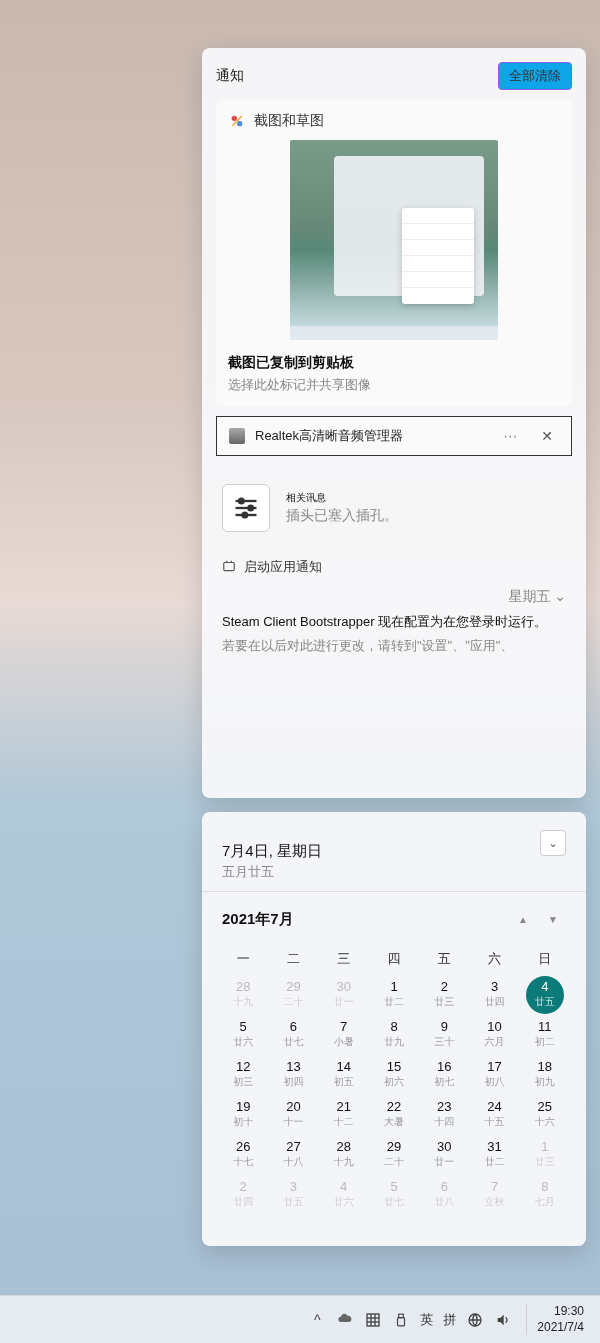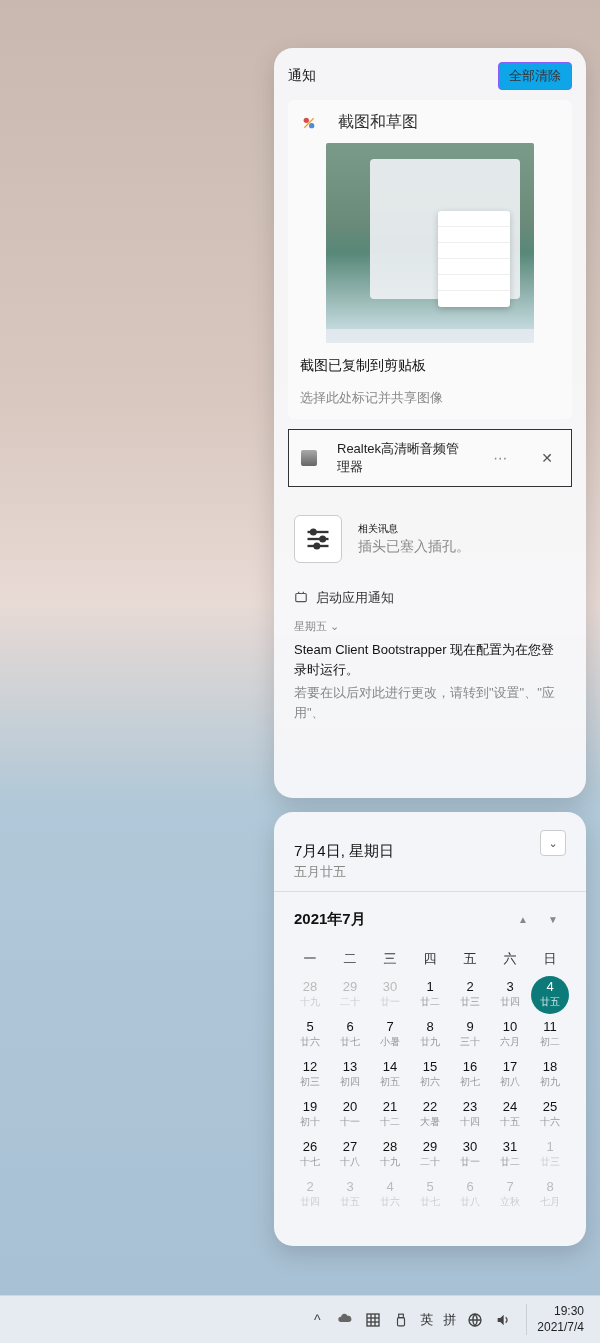--- a/index.html
+++ b/index.html
@@ -6,66 +6,66 @@
     body {
       width: 600px;
       height: 1343px;
       background: linear-gradient(180deg, #c8b8b0 0%, #d8c8c0 30%, #e8dad5 45%, #b0c8d8 60%, #a8c0d4 100%);
       position: relative;
       overflow: hidden;
     }
     .panel {
       position: absolute;
       right: 14px;
-      width: 312px;
+      width: 384px;
       background: rgba(248,248,250,0.94);
-      border-radius: 19px;
+      border-radius: 8px;
       box-shadow: 0 8px 24px rgba(0,0,0,0.15);
       padding: 14px 14px 28px 14px;
     }
     .notif-panel { top: 48px; height: 750px; overflow: hidden; }
     .cal-panel { top: 812px; }
 
     .notif-header { display:flex; justify-content:space-between; align-items:center; margin-bottom:10px;}
     .notif-title { font-size:14px; color:#222; }
     .clear-btn { background:#0ea5e9; border:1px solid #8b5cf6; border-radius:4px; padding:4px 10px; font-size:13px; color:#333; cursor:pointer;}
 
     .notif-card { background:rgba(255,255,255,0.5); border-radius:6px; padding:12px; margin-bottom:10px; }
-    .app-row { display:flex; align-items:center; gap:20px; font-size:16px; color:#333; margin-bottom:10px;}
+    .app-row { display:flex; align-items:center; gap:8px; font-size:14px; color:#333; margin-bottom:10px;}
     .app-icon { width:18px; height:18px; display:flex; align-items:center; justify-content:center; }
     .snip-icon svg { width:16px; height:16px; }
 
     .screenshot-thumb {
       width:208px; height:200px; margin:0 auto 14px auto;
       background:linear-gradient(180deg,#7a9a8a 0%, #6a8a7a 40%, #588878 55%, #d8e8f0 100%);
       border-radius:2px; position:relative;
     }
     .thumb-popup { position:absolute; top:16px; left:44px; width:150px; height:140px; background:rgba(240,242,245,0.9); border-radius:4px;}
     .thumb-menu { position:absolute; top:68px; left:112px; width:72px; height:96px; background:#fff; border-radius:3px; box-shadow:0 2px 6px rgba(0,0,0,0.2);}
     .thumb-menu div { height:16px; border-bottom:1px solid #eee; }
     .thumb-taskbar { position:absolute; bottom:0; left:0; right:0; height:14px; background:rgba(230,235,240,0.8);}
 
-    .notif-msg-title { font-size:14px; color:#111; font-weight:400; margin-bottom:14px;}
+    .notif-msg-title { font-size:14px; color:#111; font-weight:700; margin-bottom:4px;}
     .notif-msg-sub { font-size:13px; color:#888;}
 
-    .realtek-card { border:1px solid #333; background:rgba(255,255,255,0.5); padding:10px 12px; display:flex; align-items:center; gap:20px; margin-bottom:10px;}
+    .realtek-card { border:1px solid #333; background:rgba(255,255,255,0.5); padding:10px 12px; display:flex; align-items:center; gap:10px; margin-bottom:10px;}
     .realtek-icon { width:16px; height:16px; background:linear-gradient(#aaa,#666); border-radius:2px;}
     .realtek-title { font-size:13px; color:#222; flex:1;}
     .dots { color:#888; font-size:14px; letter-spacing:2px; padding:0 6px; cursor:pointer;}
     .close-x { color:#555; font-size:14px; cursor:pointer; padding:0 6px;}
 
     .realtek-body { display:flex; gap:16px; padding:18px 6px 18px 6px; align-items:center;}
     .sliders-icon { width:48px; height:48px; background:#fff; border:1px solid #ccc; border-radius:6px; display:flex; align-items:center; justify-content:center;}
     .sliders-icon svg { width:28px; height:28px;}
     .info-title { font-size:10px; color:#111; font-weight:500;}
     .info-sub { font-size:14px; color:#888; margin-top:2px;}
 
     .startup-section { padding:8px 6px 6px 6px;}
     .startup-head { display:flex; align-items:center; gap:8px; font-size:13px; color:#333; margin-bottom:12px;}
-    .day-label { font-size:11px; color:#888; margin:6px 0 6px 0;}
+    .day-label { font-size:14px; color:#888; margin:6px 0 6px 0;text-align:right;}
     .steam-title { font-size:13px; color:#111; font-weight:500; line-height:1.5;}
     .steam-sub { font-size:13px; color:#888; margin-top:4px; line-height:1.5;}
 
     
     .cal-header { display:flex; justify-content:space-between; align-items:flex-start; padding:4px 6px 10px 6px;}
     .cal-date-main { font-size:15px; color:#111; font-weight:500;margin-top:12px;}
     .cal-date-sub { font-size:13px; color:#888; margin-top:2px;}
     .chev-btn { width:26px; height:26px; border:1px solid #ccc; border-radius:4px; background:#fff; display:flex; align-items:center; justify-content:center; cursor:pointer; color:#555; font-size:11px;}
     .cal-divider { height:1px; background:#ddd; margin:0 -14px 10px -14px;}
 

